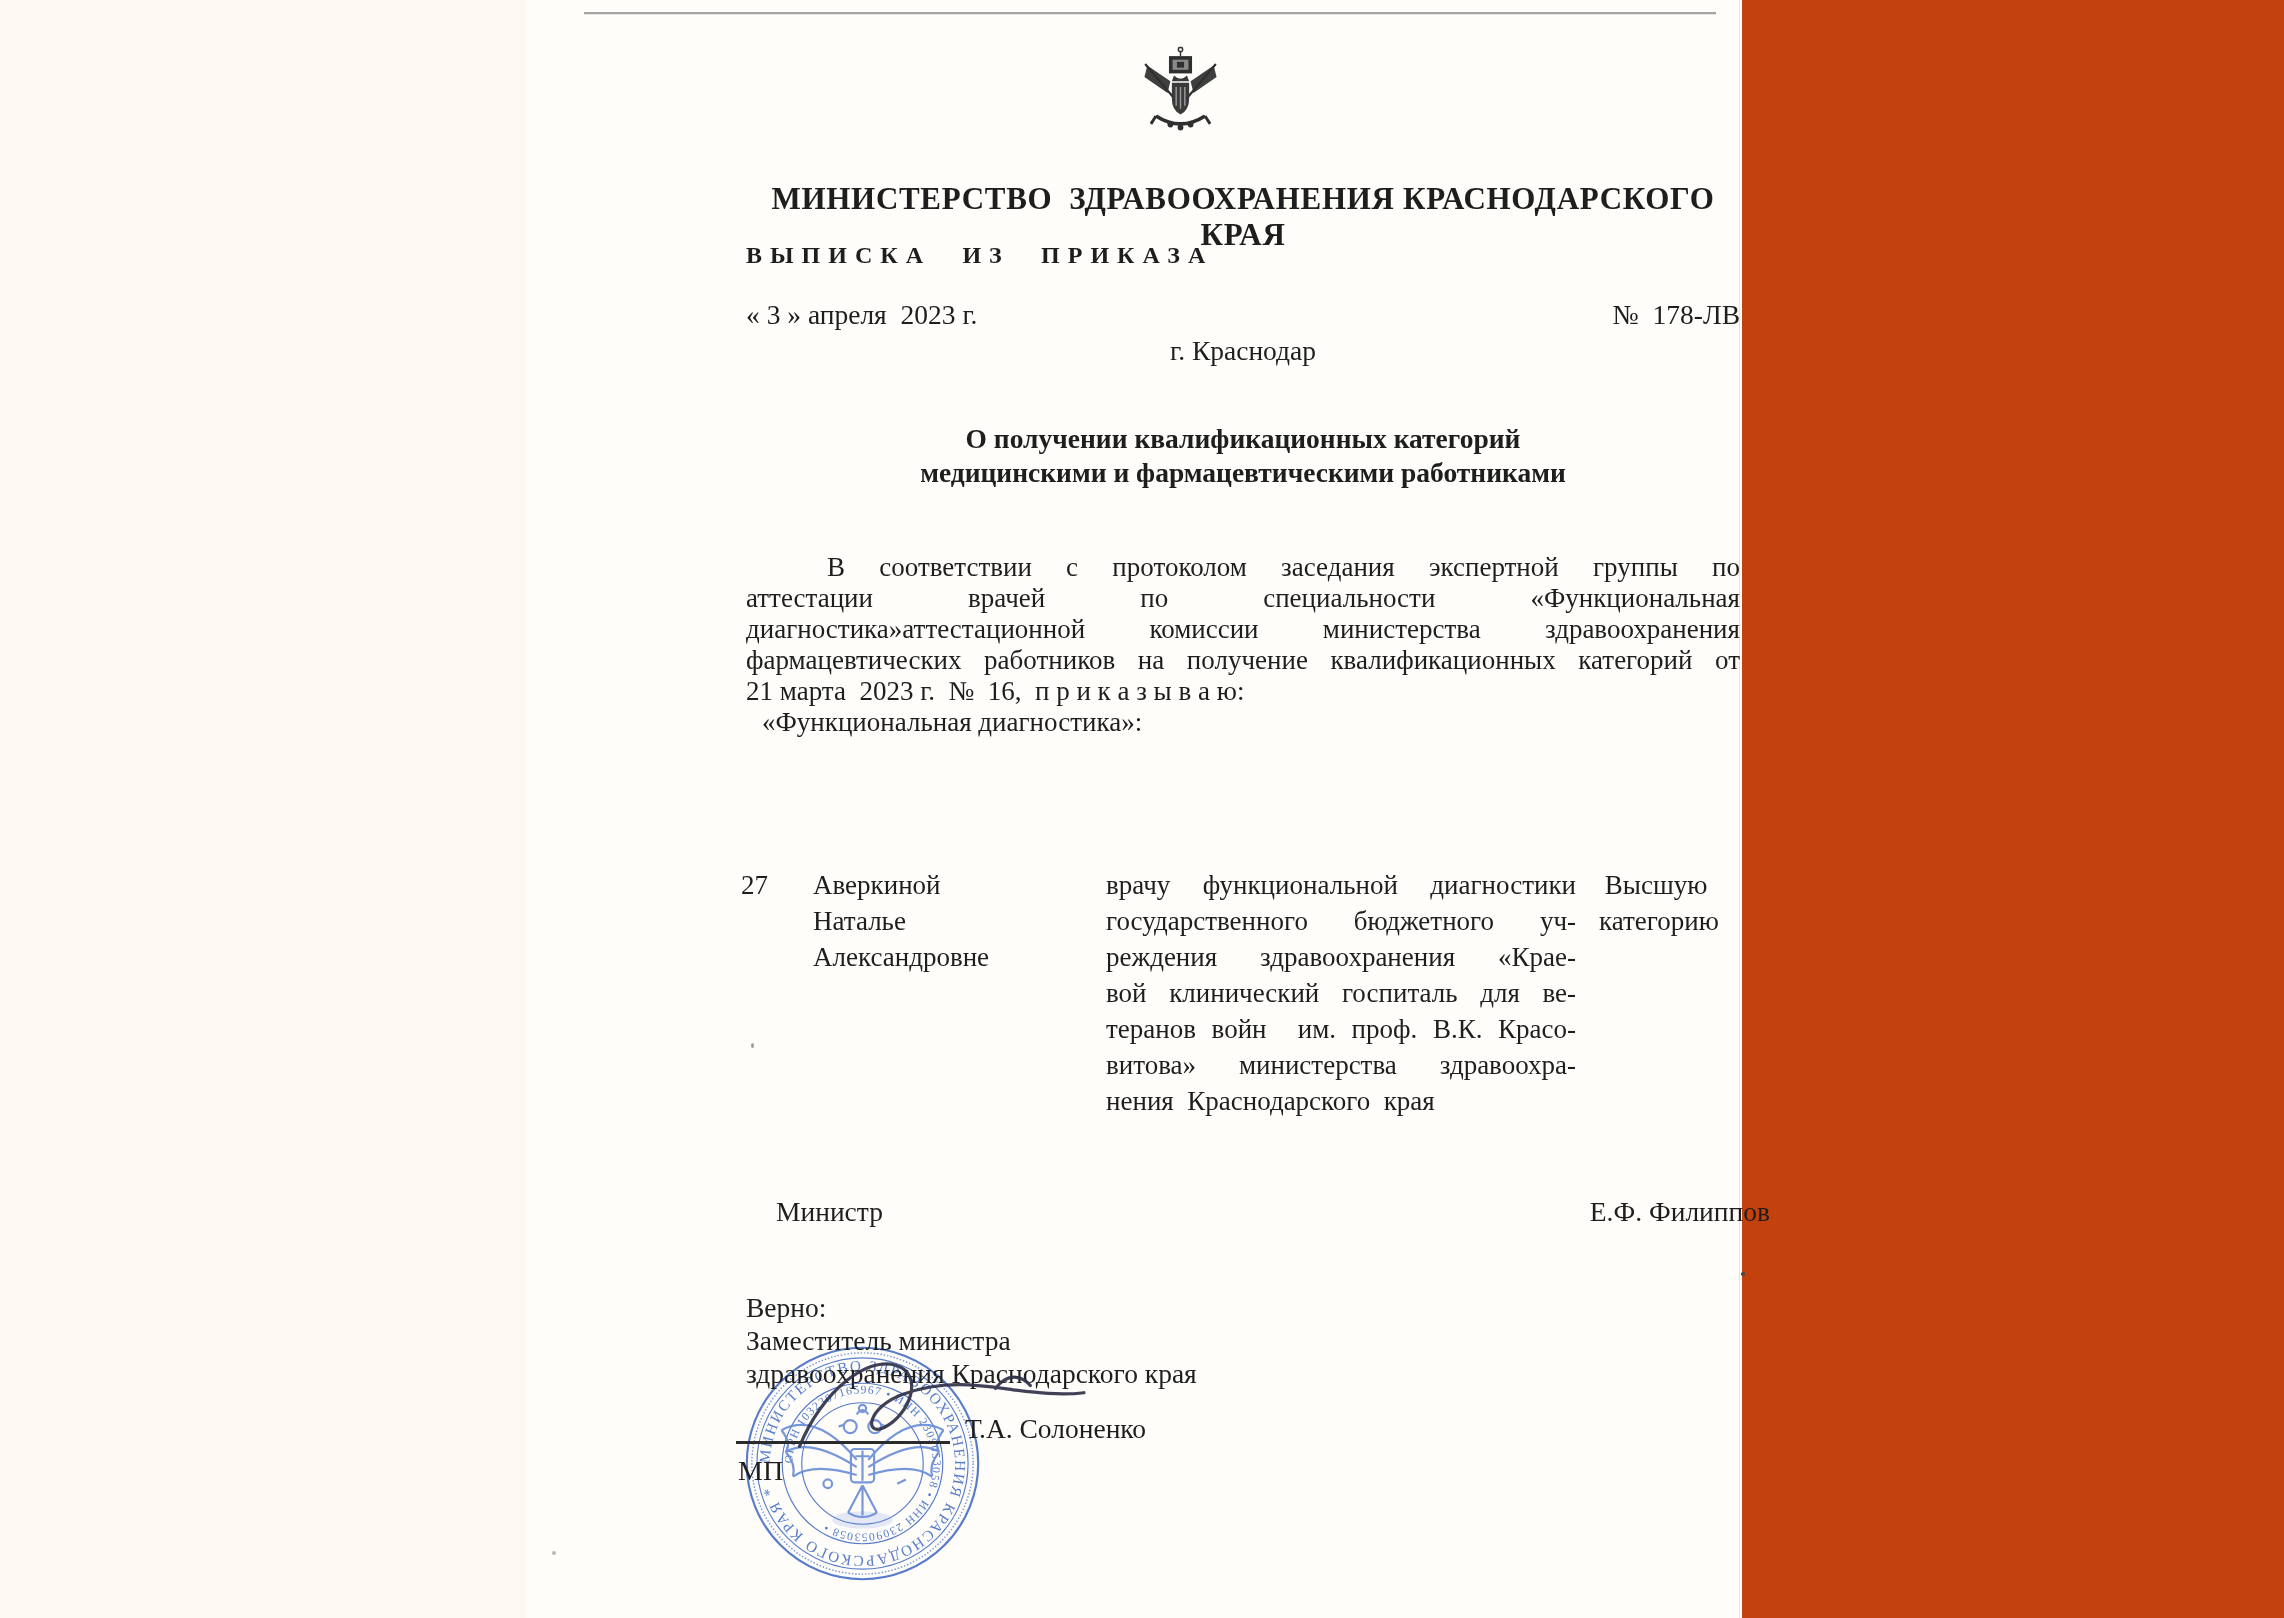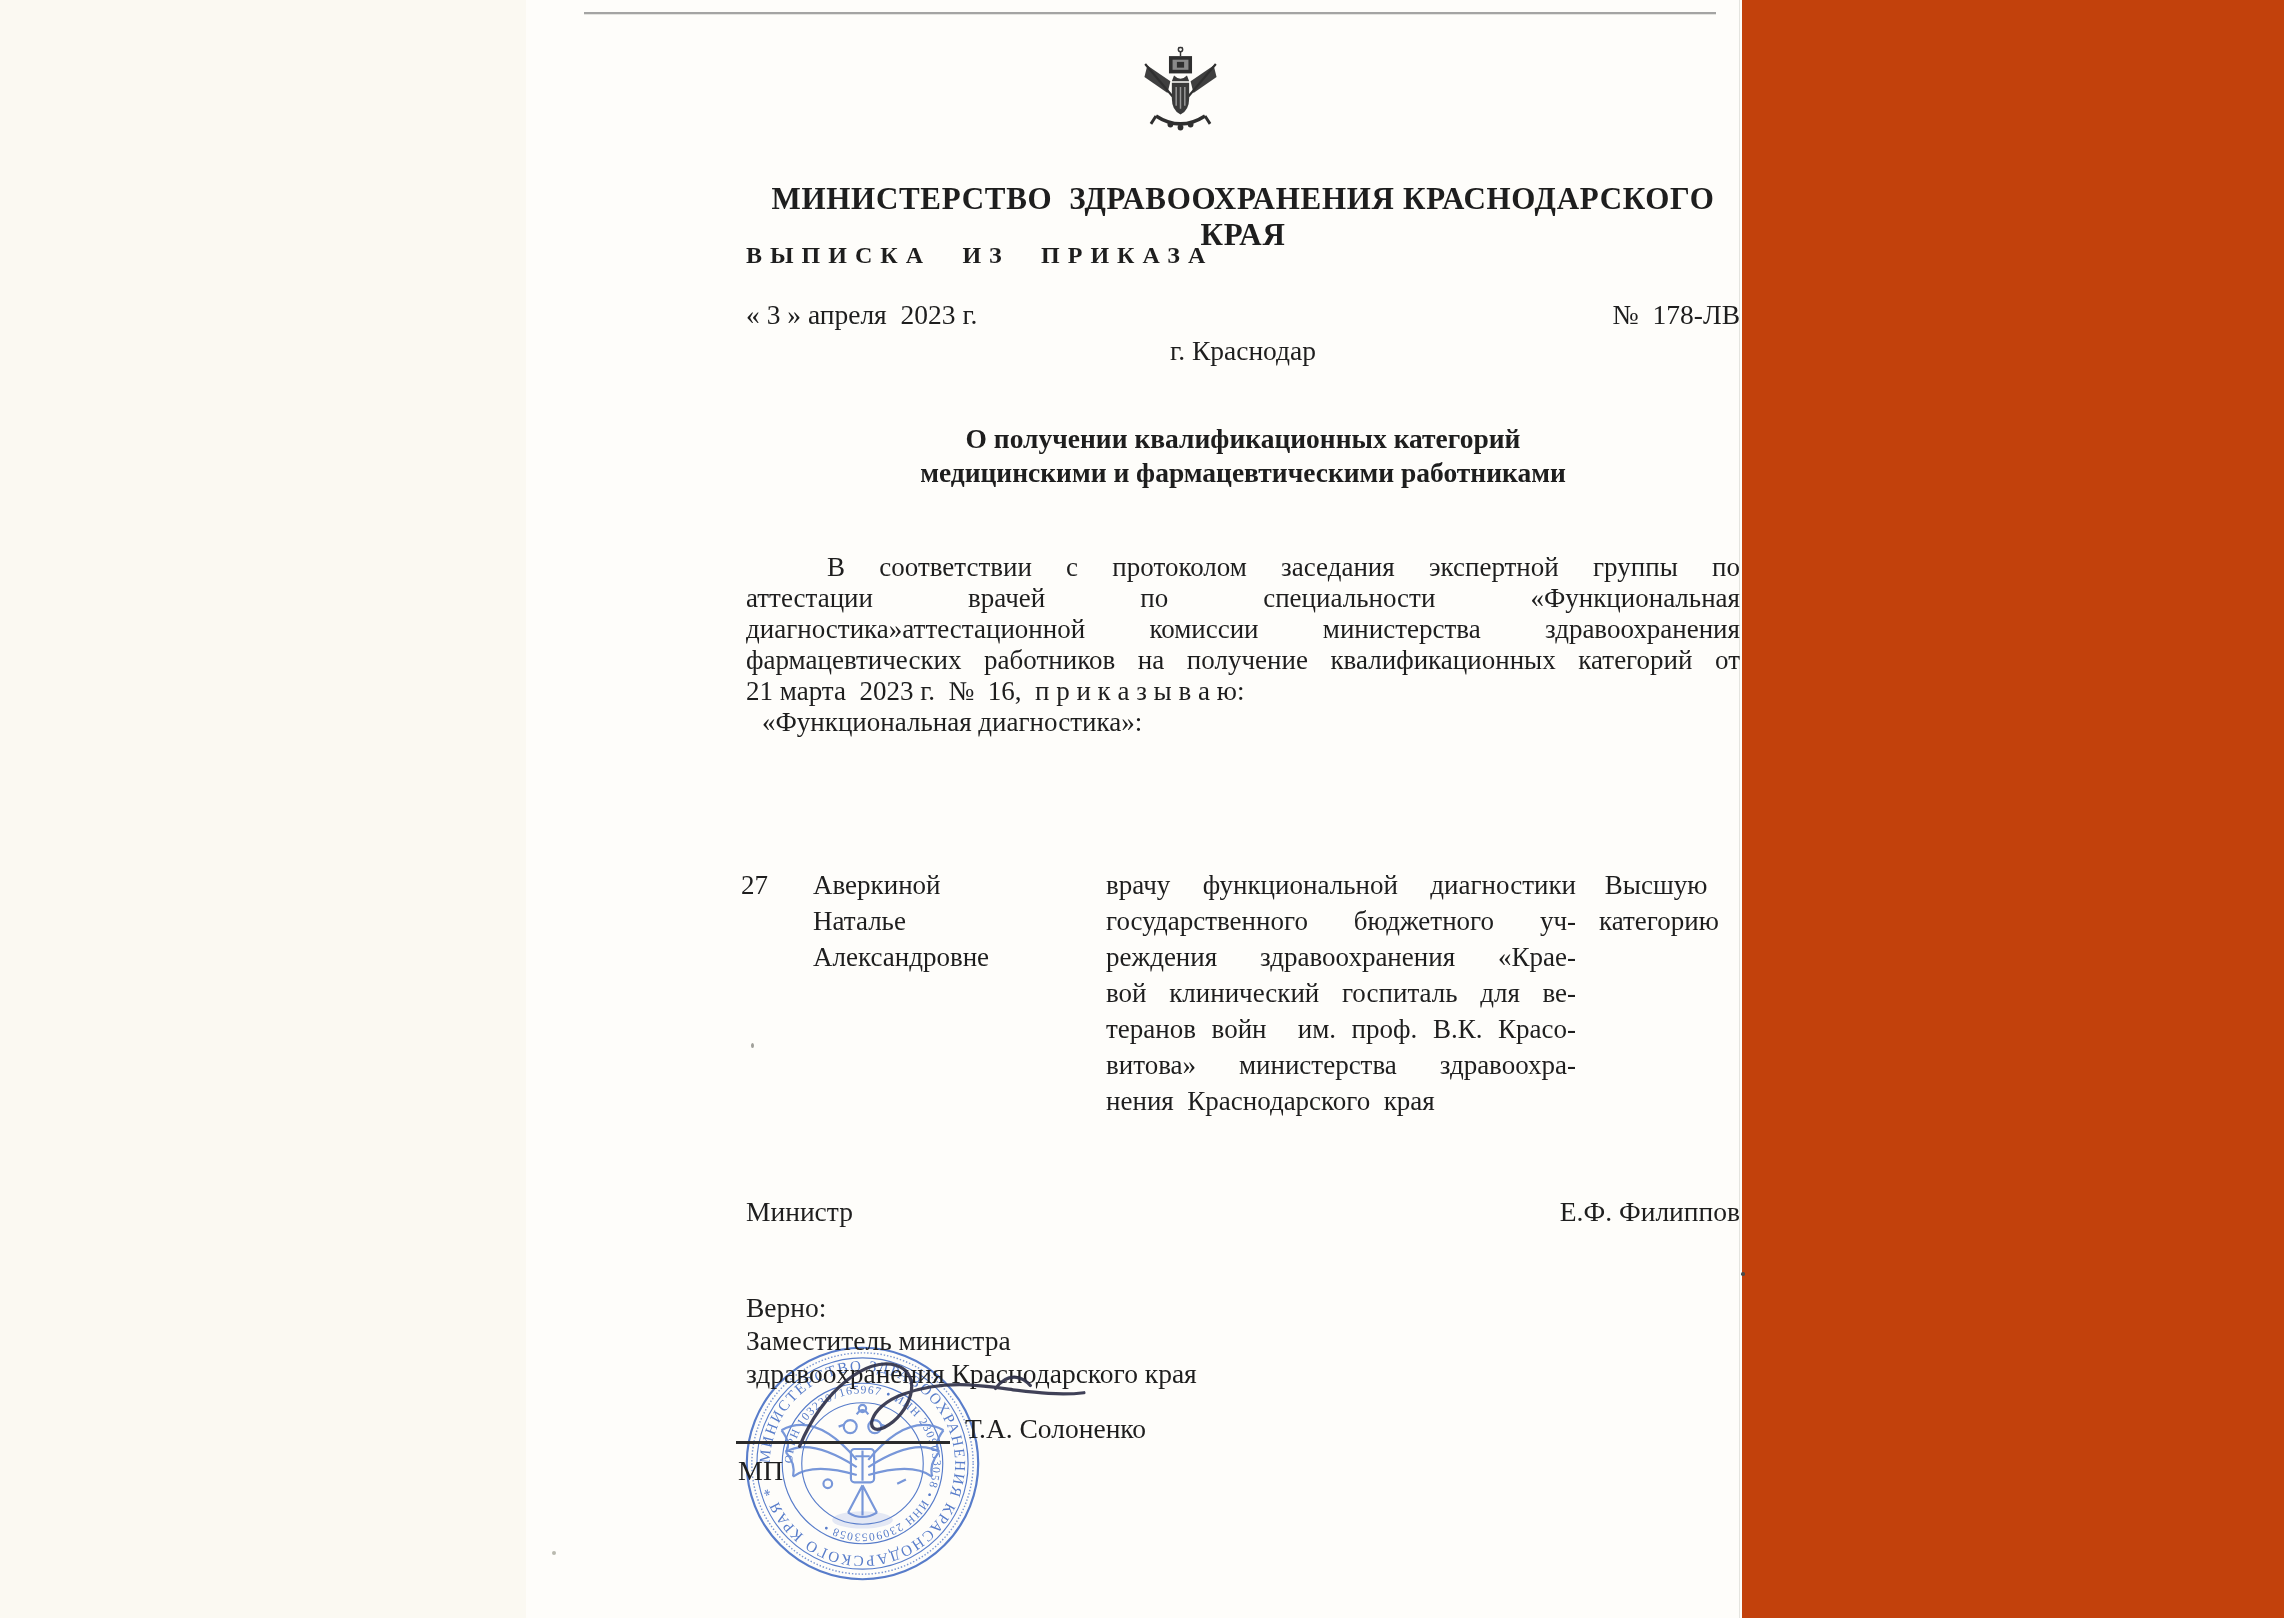--- a/index.html
+++ b/index.html
@@ -26,21 +26,21 @@
   .j{text-align:justify;text-align-last:justify;}
   .l1{text-indent:81px;}
   .l7{text-indent:91px;}
   .l8{padding-left:16px;}
   .entry{top:867px;left:0;width:2284px;font-size:27px;line-height:36px;}
   .c-num{position:absolute;left:741px;top:0;}
   .c-name{position:absolute;left:813px;top:0;width:217px;}
   .c-pos{position:absolute;left:1106px;top:0;width:470px;}
   .c-pos .j2{text-align:justify;text-align-last:justify;}
   .c-cat{position:absolute;left:1599px;top:0;width:142px;}
-  .minister-row{top:1196px;}
+  .minister-row{top:1196px;margin-left:30px;}
   .verno{left:746px;top:1291px;width:994px;font-size:27.5px;line-height:33px;}
   .sigline{position:absolute;left:736px;top:1441px;width:214px;height:2.9px;background:#2b2b2b;z-index:6;}
   .deputy-name{left:965px;top:1413px;font-size:27.5px;z-index:6;}
   .mp{left:738px;top:1455px;font-size:28px;z-index:6;}
   .seal{position:absolute;left:741px;top:1342px;width:243px;height:243px;z-index:4;opacity:.92;}
   .autograph{position:absolute;left:781px;top:1345px;width:312px;height:123px;z-index:7;}
   .crest{position:absolute;left:1143px;top:45px;width:75px;height:90px;}
   .z5{z-index:5;}
 </style>
 </head>

